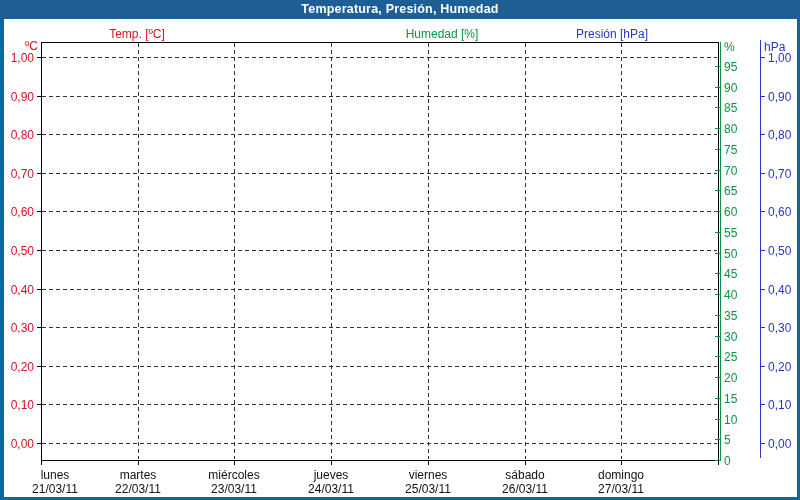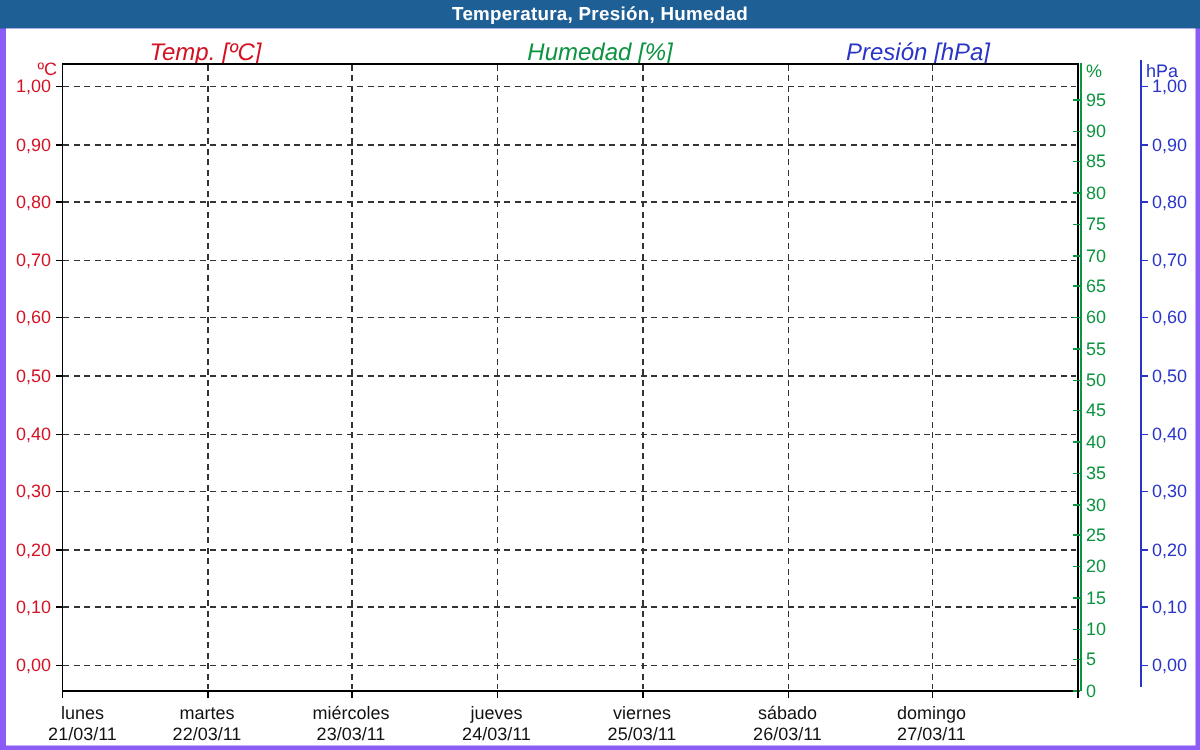--- a/index.html
+++ b/index.html
@@ -1,55 +1,55 @@
 <!DOCTYPE html>
 <html><head>
 <meta charset="utf-8">
 <style>
   html,body{margin:0;padding:0;}
   #window{
     position:relative;
     width:800px;height:500px;
-    background:#8b5cf6;
+    background:#0369a1;
     font-family:"Liberation Sans","DejaVu Sans",sans-serif;
     overflow:hidden;
   }
   #titlebar{
     position:absolute;left:0;top:0;width:800px;height:19px;
     color:#ffffff;font-size:12.5px;font-weight:bold;
     text-align:center;line-height:19px;
     letter-spacing:0.2px;
   }
   #content{
     position:absolute;left:4px;top:19px;width:793px;height:478px;
     background:#ffffff;
   }
   .legend-item{
     position:absolute;top:8px;
     transform:translateX(-50%);
-    font-size:16px;white-space:nowrap;font-style:italic;
+    font-size:12px;white-space:nowrap;
   }
   #legend-temp{left:133px;}
   #legend-hum{left:396px;}
   #legend-pres{left:608px;}
   #chart-svg{position:absolute;left:0;top:0;}
   text{font-family:"Liberation Sans","DejaVu Sans",sans-serif;}
 </style>
 </head>
 <body>
 
 <div id="window">
 
   <div id="titlebar" style="background: rgb(30, 95, 149);">
     <span>Temperatura, Presión, Humedad</span>
   </div>
 
   <div id="content">
     <span class="legend-item" id="legend-temp" style="color: rgb(212, 18, 36);">Temp. [ºC]</span>
-    <span class="legend-item" id="legend-hum" style="color: rgb(13, 148, 64);">Humedad [%]</span>
+    <span class="legend-item" id="legend-hum" style="color: rgb(13, 148, 64); margin-left: 42px;">Humedad [%]</span>
     <span class="legend-item" id="legend-pres" style="color: rgb(42, 53, 200);">Presión [hPa]</span>
   </div>
 
   <svg id="chart-svg" width="800" height="500">
       <rect x="41.5" y="42.5" width="677" height="418" fill="#ffffff" stroke="#000000" stroke-width="1" shape-rendering="crispEdges"></rect>
       <line x1="42" y1="57.5" x2="717" y2="57.5" stroke="#333333" stroke-dasharray="4 3" shape-rendering="crispEdges"></line>
       <line x1="37" y1="57.5" x2="41" y2="57.5" stroke="#000000" shape-rendering="crispEdges"></line>
       <text x="34" y="61.5" text-anchor="end" font-size="12" fill="#d41224">1,00</text>
       <line x1="760" y1="57.5" x2="765" y2="57.5" stroke="#2a35c8" shape-rendering="crispEdges"></line>
       <text x="768" y="61.5" font-size="12" fill="#2a35c8">1,00</text>

